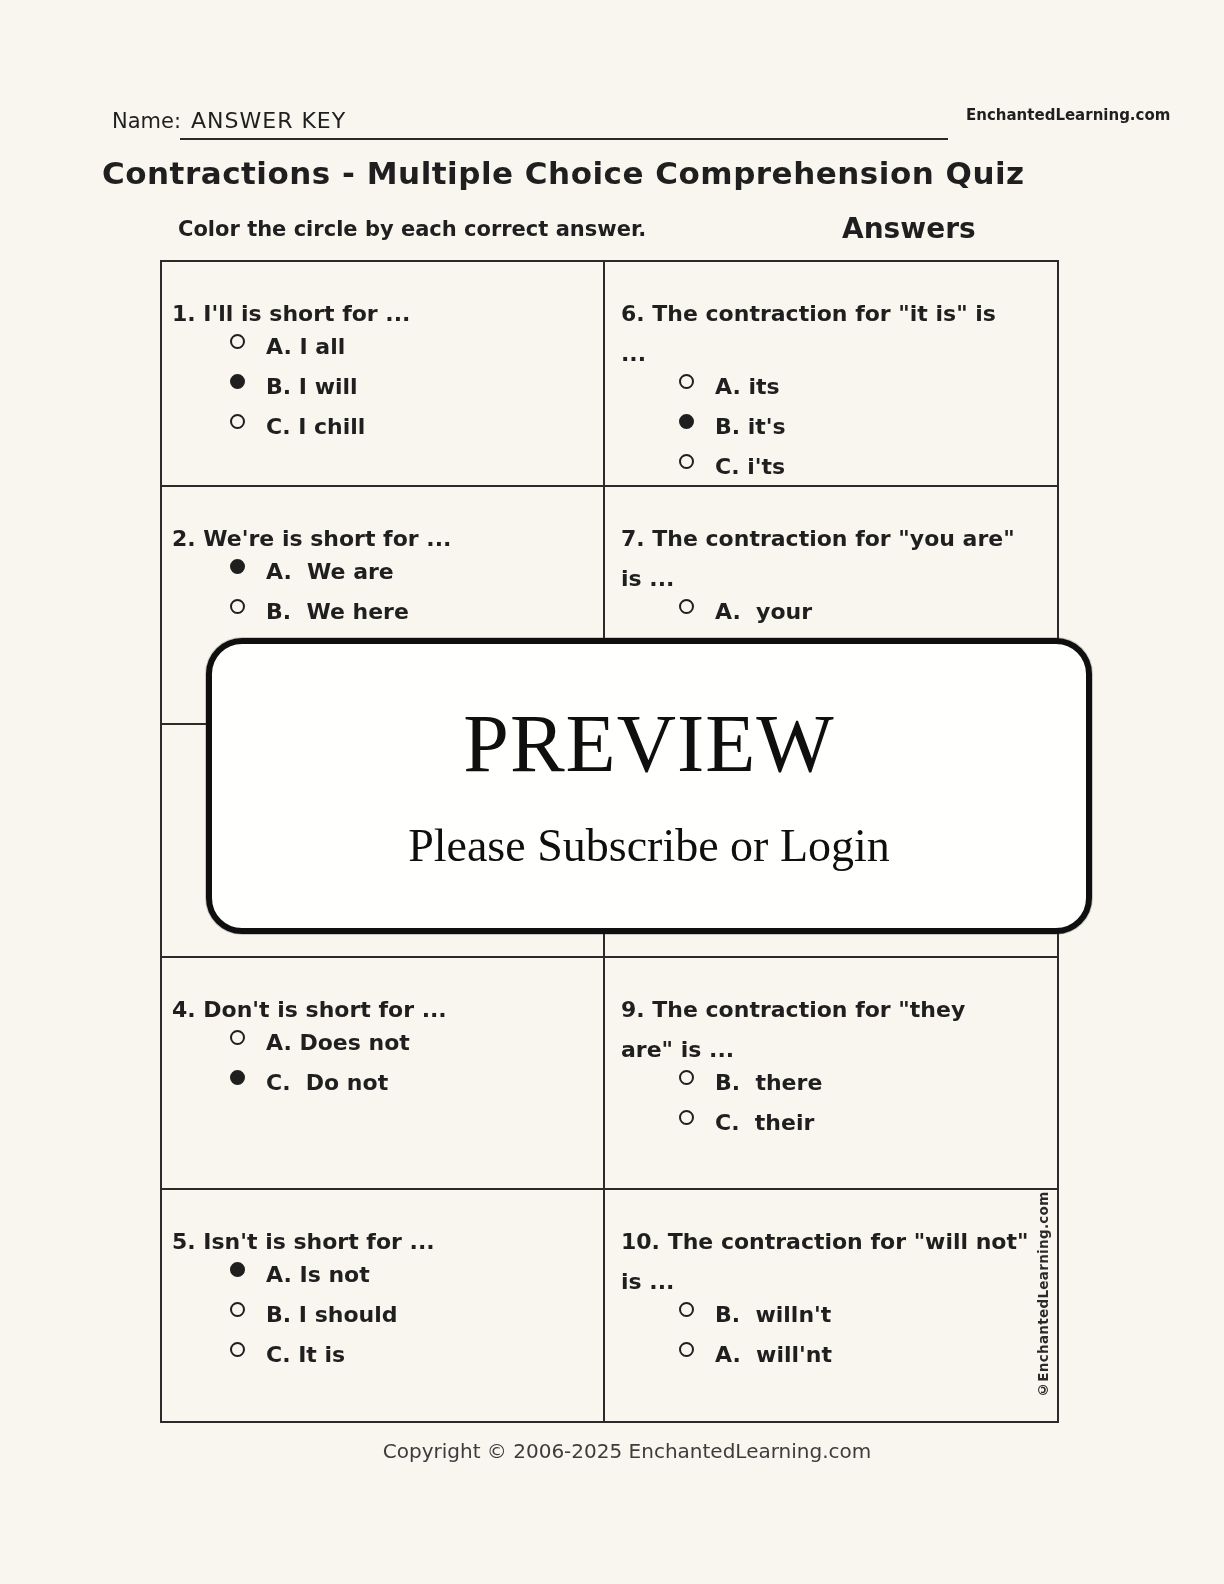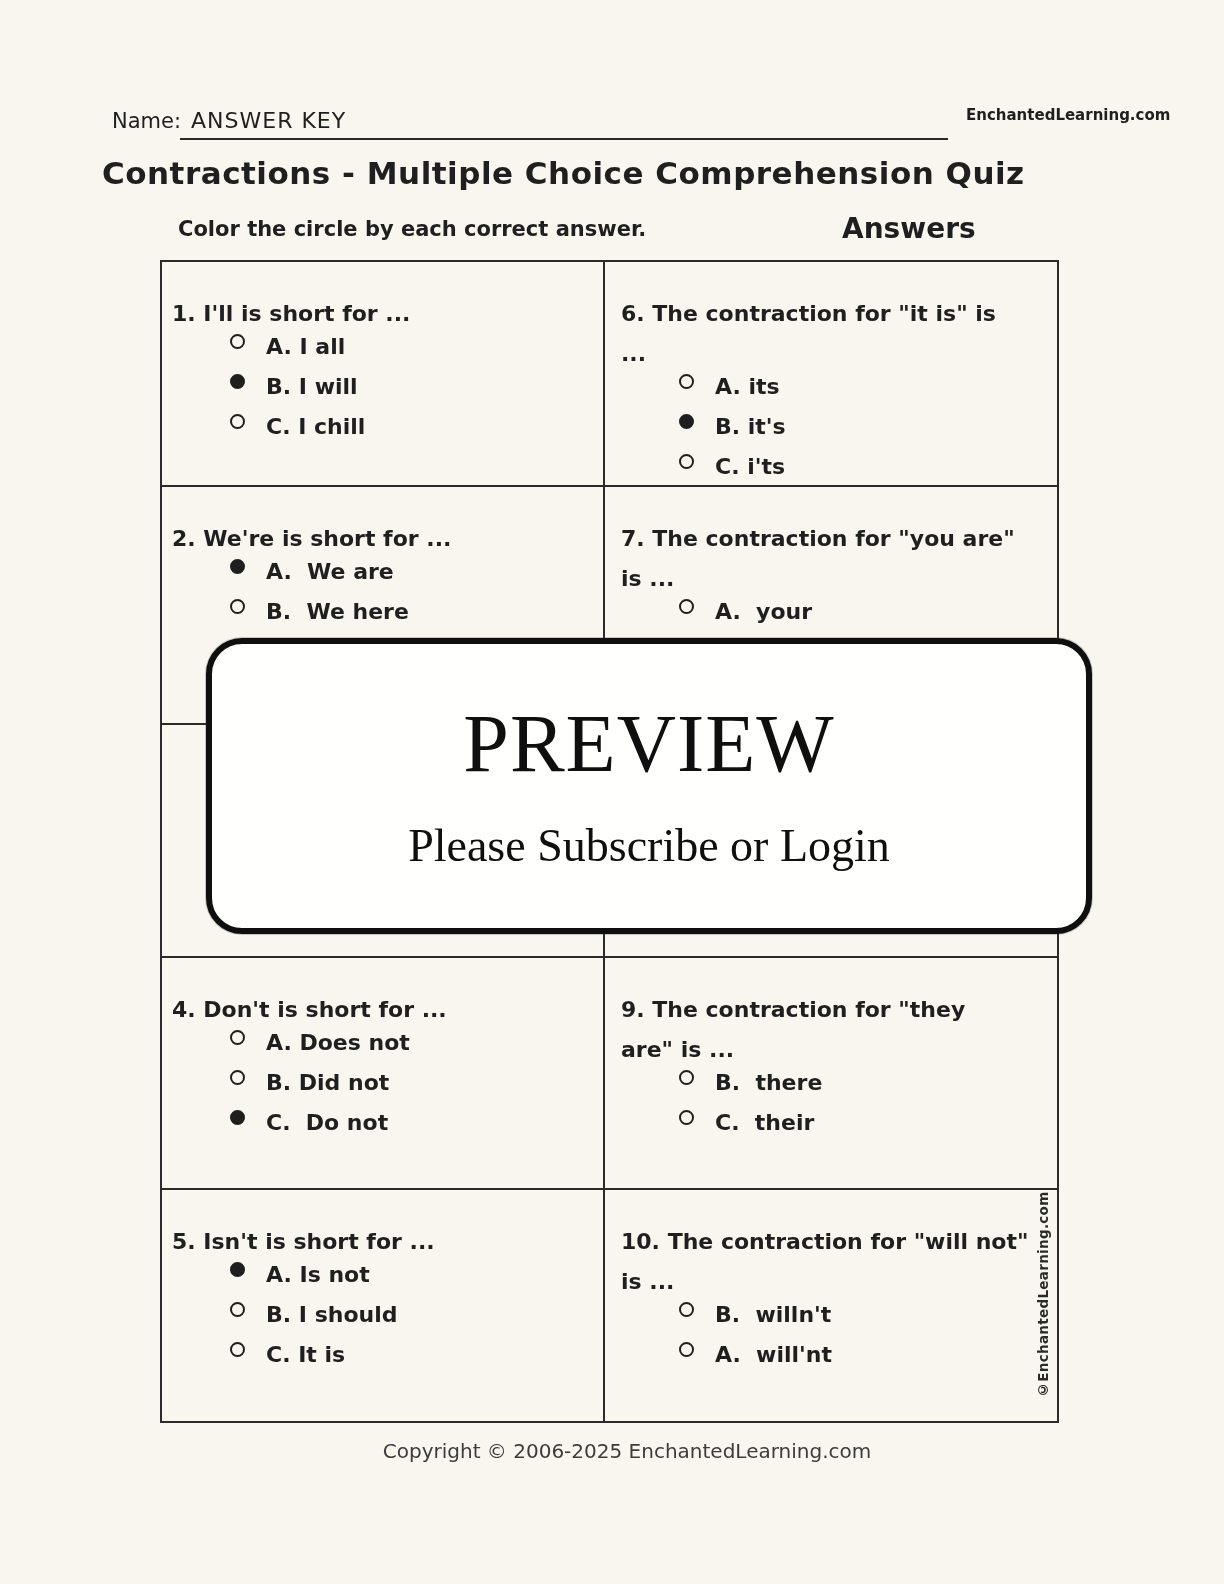--- a/index.html
+++ b/index.html
@@ -154,24 +154,20 @@
     <div class="cell col-left row-mid"></div>
     <div class="cell col-right row-mid"></div>
 
     <div class="cell col-left row-mid">
       <div class="q-text">4. Don't is short for ...</div>
       <div class="option">
         <span class="radio" data-fill="empty"></span>
         <span class="opt-label">A. Does not</span>
       </div>
       <div class="option">
-        <span class="radio" data-fill="empty"></span>
-        <span class="opt-label">B. Did not</span>
-      </div>
-      <div class="option">
         <span class="radio" data-fill="filled"></span>
         <span class="opt-label">C.  Do not</span>
       </div>
     </div>
     <div class="cell col-right row-mid">
       <div class="q-text">9. The contraction for "they
 are" is ...</div>
       <div class="option">
         <span class="radio" data-fill="empty"></span>
         <span class="opt-label">B.  there</span>

